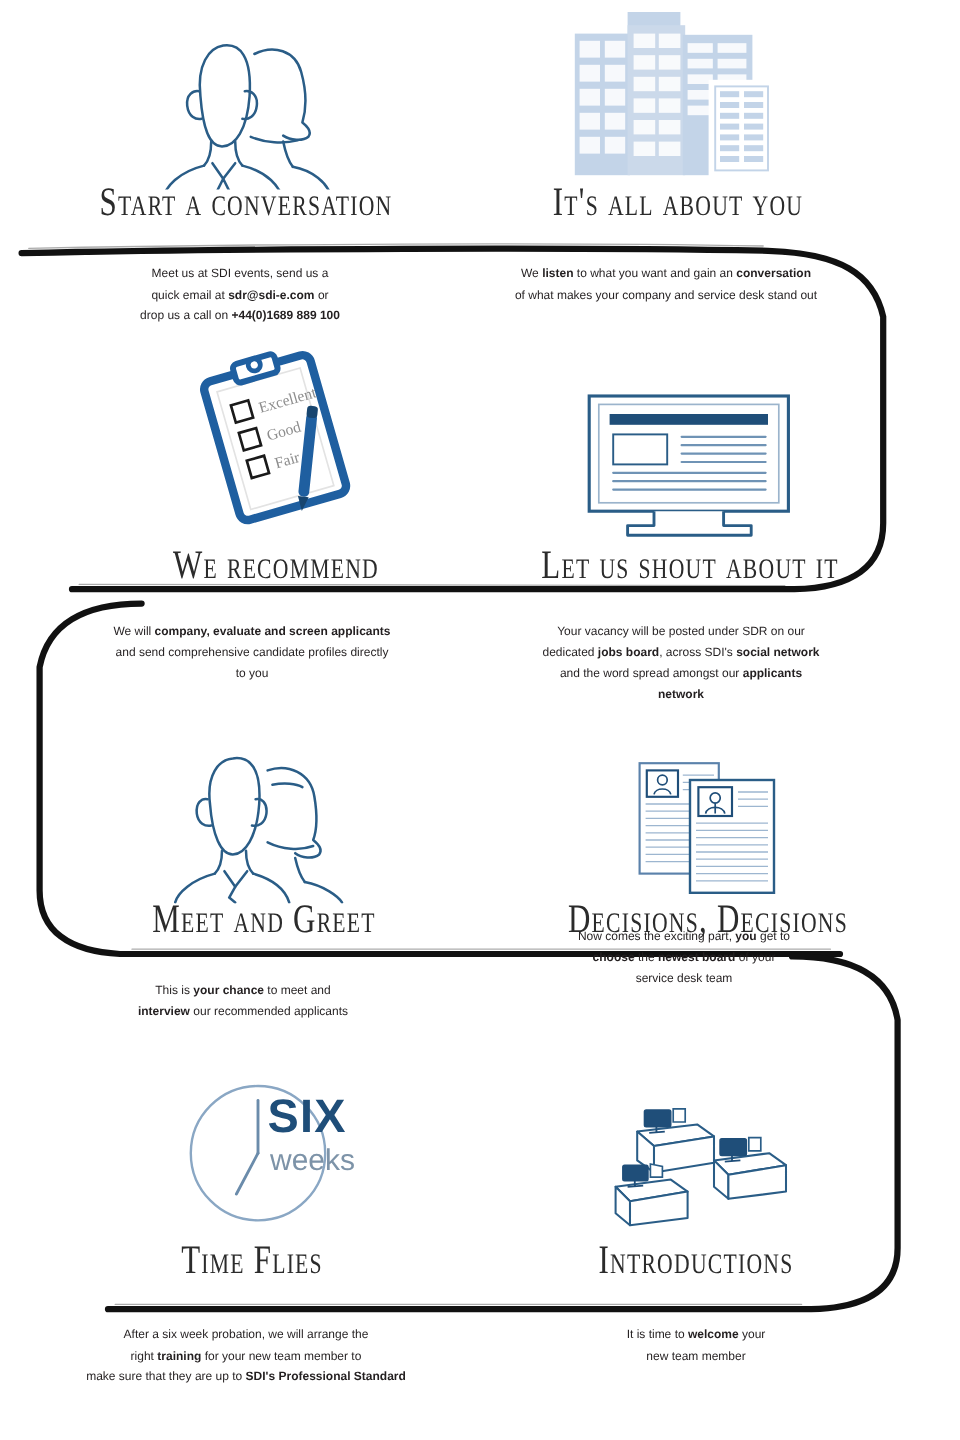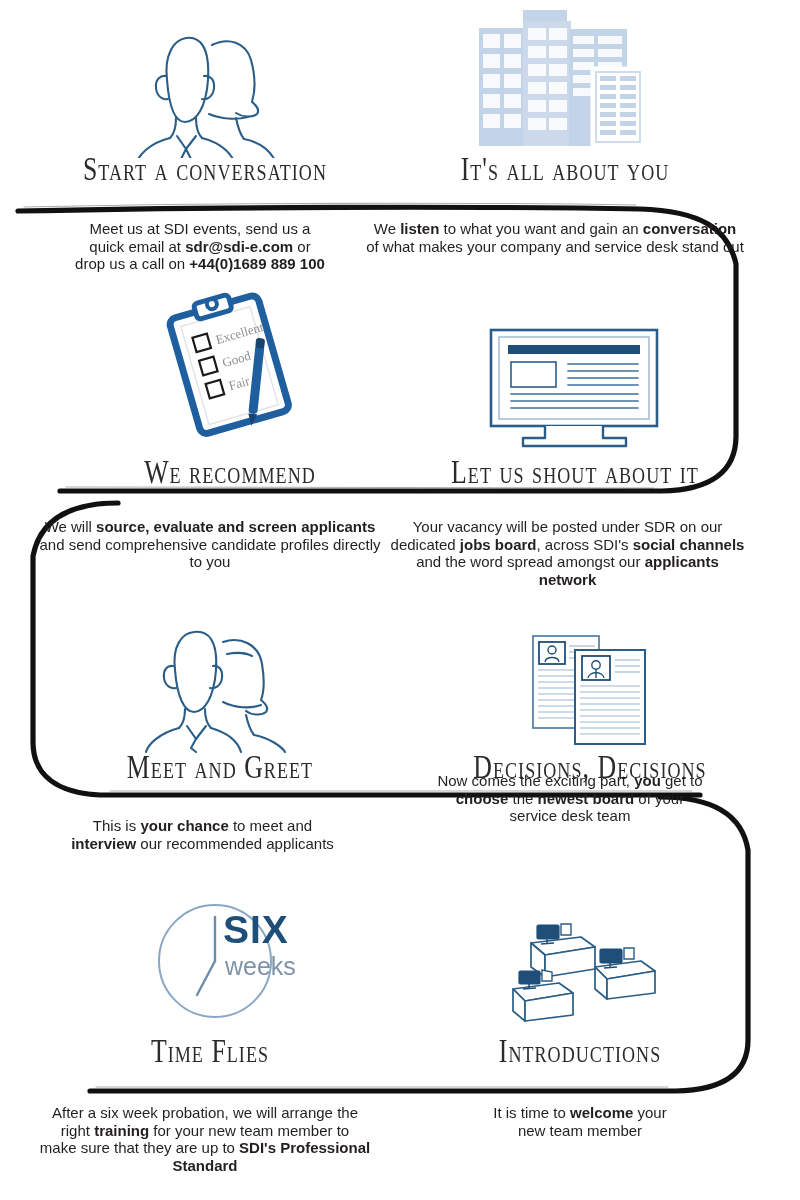--- a/index.html
+++ b/index.html
@@ -27,21 +27,21 @@
     letter-spacing: 1.2px;
     color: #2b2b2b;
     text-align: center;
     white-space: nowrap;
     transform: scaleX(0.86) scaleY(1.12);
     transform-origin: center center;
   }
 
   .step-body {
     font-family: "Liberation Sans", sans-serif;
-    font-size: 15px;
+    font-size: 10px;
     line-height: 17.5px;
     color: #231f20;
     text-align: center;
   }
   .step-body b { font-weight: 700; }
 
   .icon-wrap { display:flex; align-items:center; justify-content:center; }
 </style>
 </head>
 <body>
@@ -213,22 +213,22 @@
         <line x1="28" y1="86" x2="155" y2="86"></line>
       </g>
 
       <path d="M62 104 L62 116 L40 116 L40 124 L143 124 L143 116 L120 116 L120 104" fill="#ffffff" stroke="#2a5d87" stroke-width="2.4" stroke-linejoin="round"></path>
     </svg>
   </div>
 
   <div class="abs step-title" style="left:85px; top:455px; width:290px;">We recommend</div>
   <div class="abs step-title" style="left:430px; top:455px; width:290px;">Let us shout about it</div>
 
-  <div class="abs step-body" style="left:30px; top:518px; width:360px;">We will <b>source, evaluate and screen applicants</b><br>and send comprehensive candidate profiles directly<br>to you</div>
-  <div class="abs step-body" style="left:390px; top:518px; width:355px;">Your vacancy will be posted under SDR on our<br>dedicated <b>jobs board</b>, across SDI's <b>social channels</b><br>and the word spread amongst our <b>applicants</b><br><b>network</b></div>
+  <div class="abs step-body" style="left:30px; top:518px; width:360px;">We will <b>company, evaluate and screen applicants</b><br>and send comprehensive candidate profiles directly<br>to you</div>
+  <div class="abs step-body" style="left:390px; top:518px; width:355px;">Your vacancy will be posted under SDR on our<br>dedicated <b>jobs board</b>, across SDI's <b>social network</b><br>and the word spread amongst our <b>applicants</b><br><b>network</b></div>
 
   <div class="abs icon-wrap" style="left:140px; top:628px; width:150px; height:125px;">
     <svg viewBox="0 0 150 125" width="150" height="125">
       <g fill="none" stroke="#2a5d87" stroke-width="2.1" stroke-linecap="round" stroke-linejoin="round">
 
         <path d="M83 14 C100 8, 119 16, 122 36 C125 54, 124 64, 121 72 C126 76, 129 80, 126 84 C121 88, 111 87, 106 83"></path>
         <path d="M83 74 C95 80, 110 81, 121 77"></path>
         <path d="M87 26 C97 24, 107 25, 112 28"></path>
         <path d="M106 87 C108 96, 110 102, 114 107"></path>
         <path d="M114 107 C130 110, 142 119, 145 124"></path>

